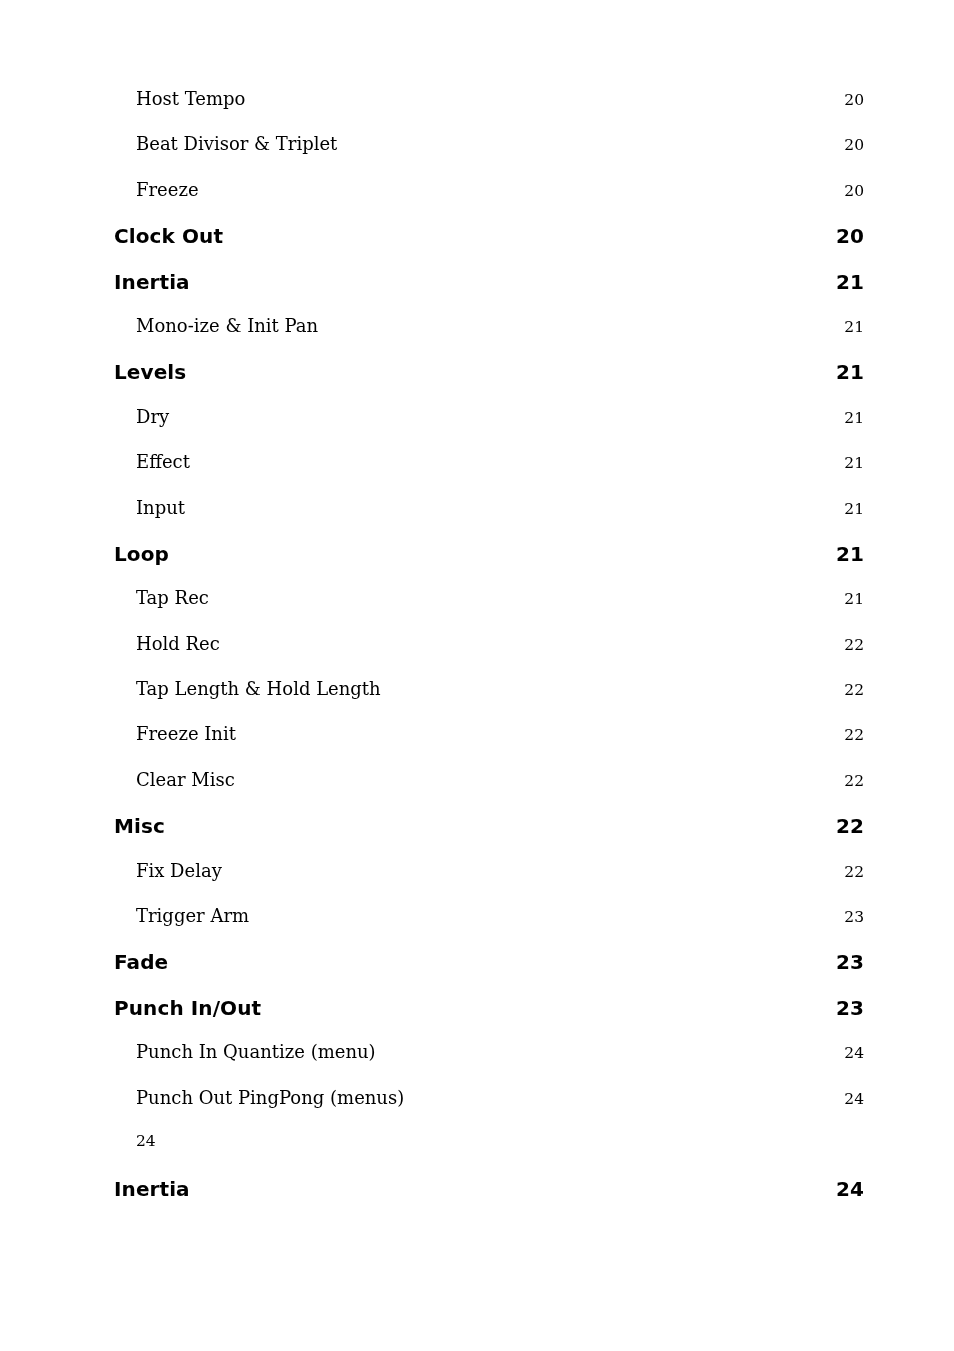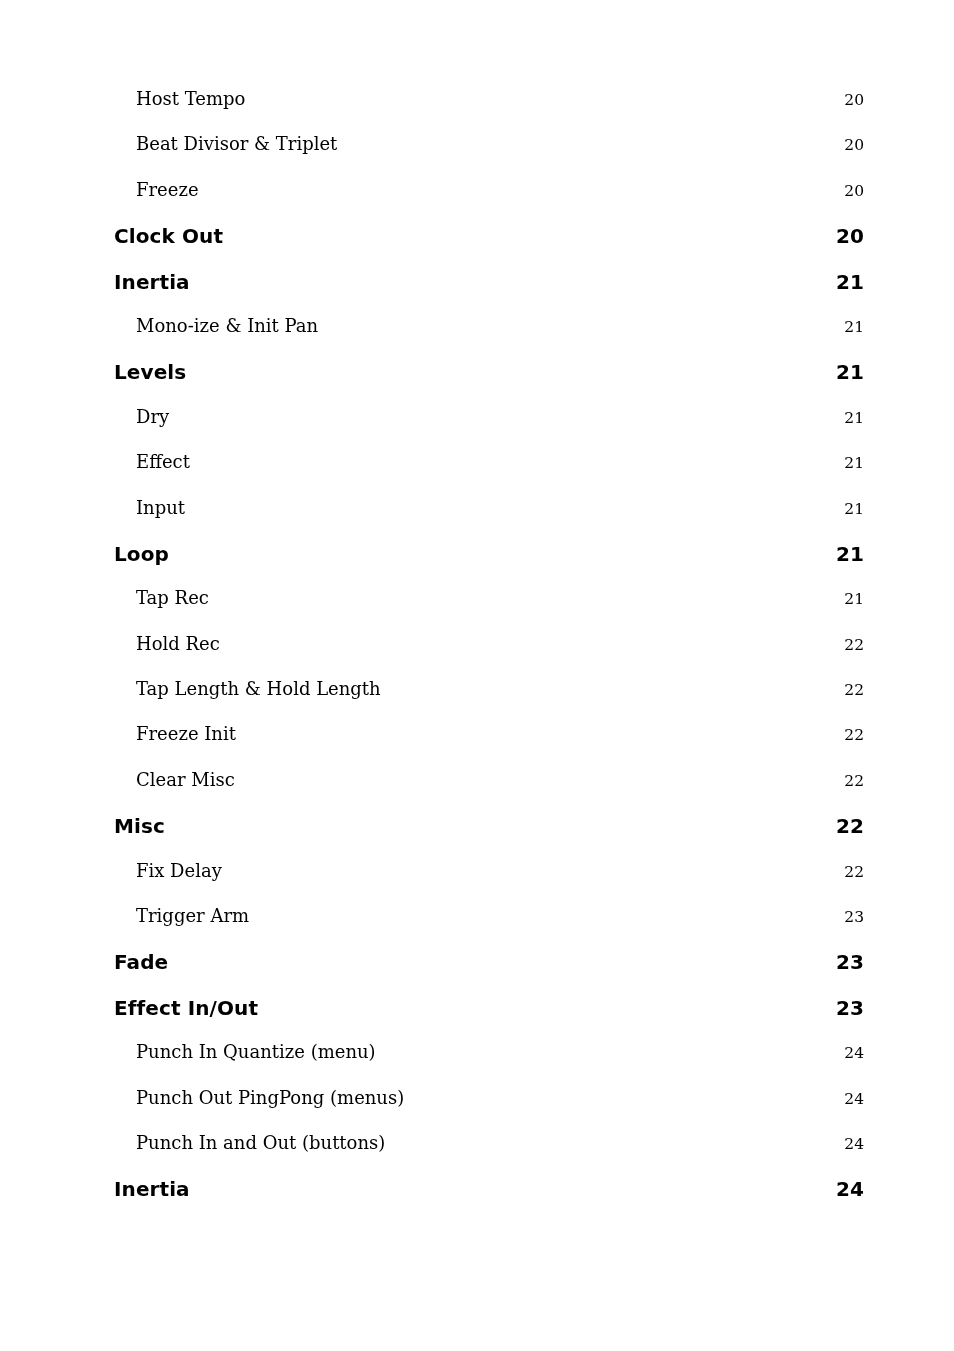--- a/index.html
+++ b/index.html
@@ -158,33 +158,32 @@
       </div>
       <div class="toc-row level-2">
         <span class="label">Trigger Arm</span>
         <span class="page-num">23</span>
       </div>
       <div class="toc-row level-1">
         <span class="label">Fade</span>
         <span class="page-num">23</span>
       </div>
       <div class="toc-row level-1">
-        <span class="label">Effect In/Out</span>
+        <span class="label">Punch In/Out</span>
         <span class="page-num">23</span>
       </div>
       <div class="toc-row level-2">
         <span class="label">Punch In Quantize (menu)</span>
         <span class="page-num">24</span>
       </div>
       <div class="toc-row level-2">
         <span class="label">Punch Out PingPong (menus)</span>
         <span class="page-num">24</span>
       </div>
       <div class="toc-row level-2">
-        <span class="label">Punch In and Out (buttons)</span>
         <span class="page-num">24</span>
       </div>
       <div class="toc-row level-1">
         <span class="label">Inertia</span>
         <span class="page-num">24</span>
       </div>
     </div>
 </div>
 
 </body></html>

